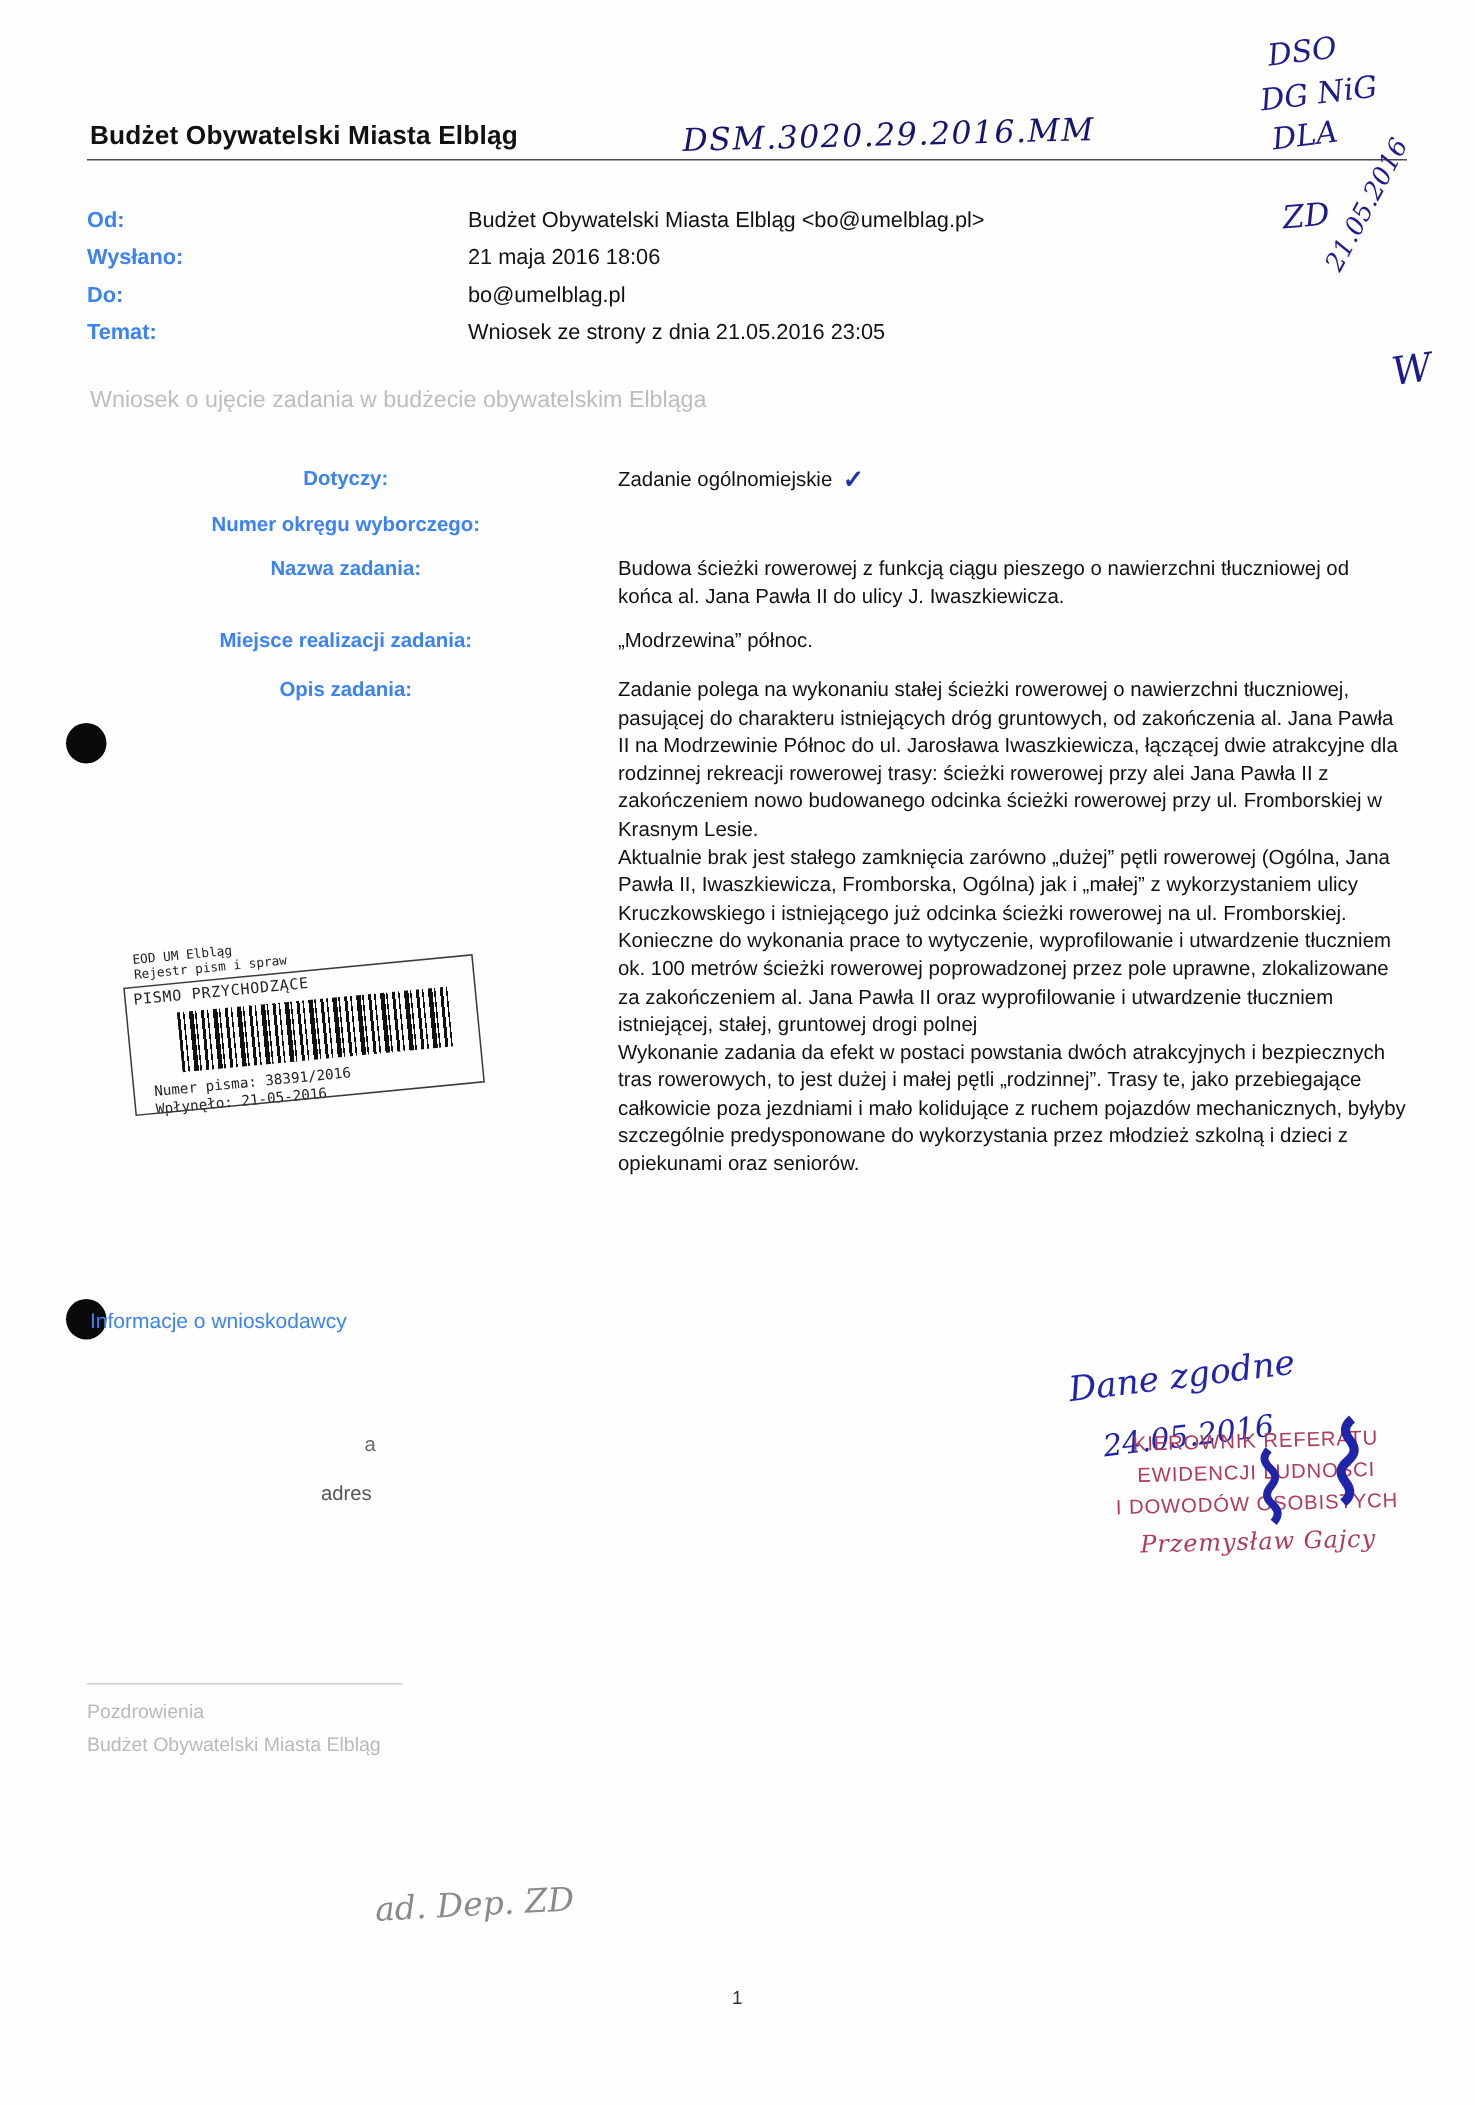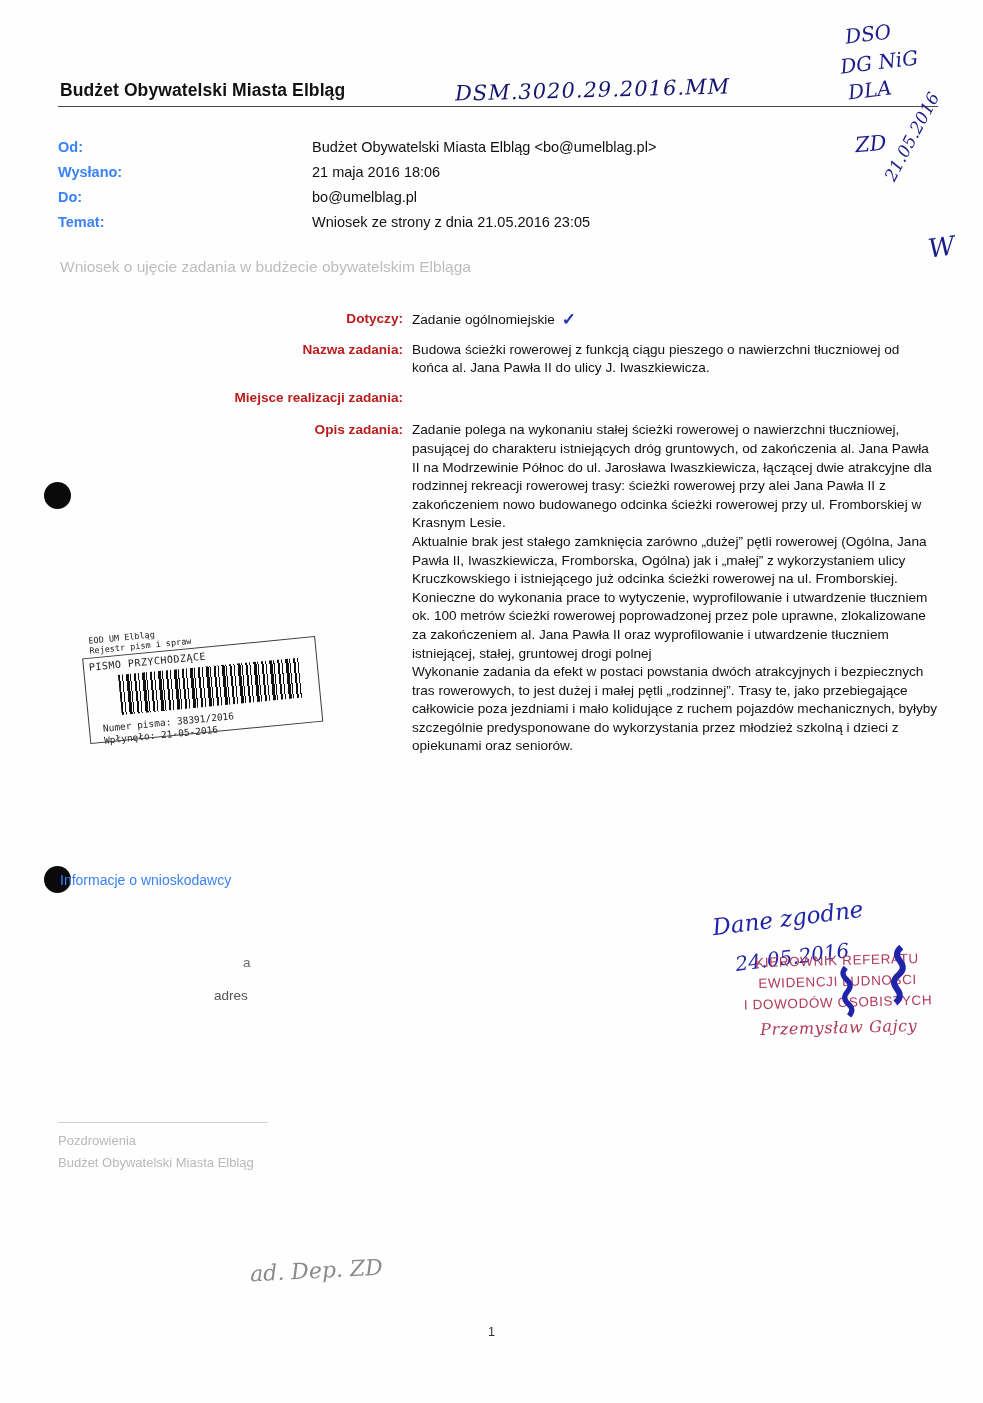--- a/index.html
+++ b/index.html
@@ -102,24 +102,24 @@
     width: 880px;
     font-size: 13.6px;
     line-height: 18.6px;
   }
   .row {
     display: flex;
     margin-bottom: 11px;
   }
   .row .lab {
     width: 345px;
-    text-align: right;
+    text-align: center;
     padding-right: 9px;
     font-weight: bold;
-    color: #b91c1c;
+    color: #3b82f6;
     flex: 0 0 345px;
   }
   .row .val {
     flex: 1 1 auto;
     color: #111;
   }
   .checkmark {
     color: #1e33b0;
     font-size: 17px;
     font-weight: bold;
@@ -336,28 +336,33 @@
 
   <div class="form">
 
     <div class="row">
       <div class="lab">Dotyczy:</div>
       <div class="val">
         <span>Zadanie ogólnomiejskie</span><span class="checkmark">✓</span>
       </div>
     </div>
 
+    <div class="row">
+      <div class="lab">Numer okręgu wyborczego:</div>
+      <div class="val"></div>
+    </div>
 
     <div class="row">
       <div class="lab">Nazwa zadania:</div>
       <div class="val">Budowa ścieżki rowerowej z funkcją ciągu pieszego o nawierzchni tłuczniowej od końca al. Jana Pawła II do ulicy J. Iwaszkiewicza.</div>
     </div>
 
     <div class="row">
       <div class="lab">Miejsce realizacji zadania:</div>
+      <div class="val">„Modrzewina” północ.</div>
     </div>
 
     <div class="row" style="margin-top:14px;">
       <div class="lab">Opis zadania:</div>
       <div class="val desc">
         <p>Zadanie polega na wykonaniu stałej ścieżki rowerowej o nawierzchni tłuczniowej, pasującej do charakteru istniejących dróg gruntowych, od zakończenia al. Jana Pawła II na Modrzewinie Północ do ul. Jarosława Iwaszkiewicza, łączącej dwie atrakcyjne dla rodzinnej rekreacji rowerowej trasy: ścieżki rowerowej przy alei Jana Pawła II z zakończeniem nowo budowanego odcinka ścieżki rowerowej przy ul. Fromborskiej w Krasnym Lesie.</p>
         <p>Aktualnie brak jest stałego zamknięcia zarówno „dużej” pętli rowerowej (Ogólna, Jana Pawła II, Iwaszkiewicza, Fromborska, Ogólna) jak i „małej” z wykorzystaniem ulicy Kruczkowskiego i istniejącego już odcinka ścieżki rowerowej na ul. Fromborskiej.</p>
         <p>Konieczne do wykonania prace to wytyczenie, wyprofilowanie i utwardzenie tłuczniem ok. 100 metrów ścieżki rowerowej poprowadzonej przez pole uprawne, zlokalizowane za zakończeniem al. Jana Pawła II oraz wyprofilowanie i utwardzenie tłuczniem istniejącej, stałej, gruntowej drogi polnej</p>
         <p>Wykonanie zadania da efekt w postaci powstania dwóch atrakcyjnych i bezpiecznych tras rowerowych, to jest dużej i małej pętli „rodzinnej”. Trasy te, jako przebiegające całkowicie poza jezdniami i mało kolidujące z ruchem pojazdów mechanicznych, byłyby szczególnie predysponowane do wykorzystania przez młodzież szkolną i dzieci z opiekunami oraz seniorów.</p>
       </div>

